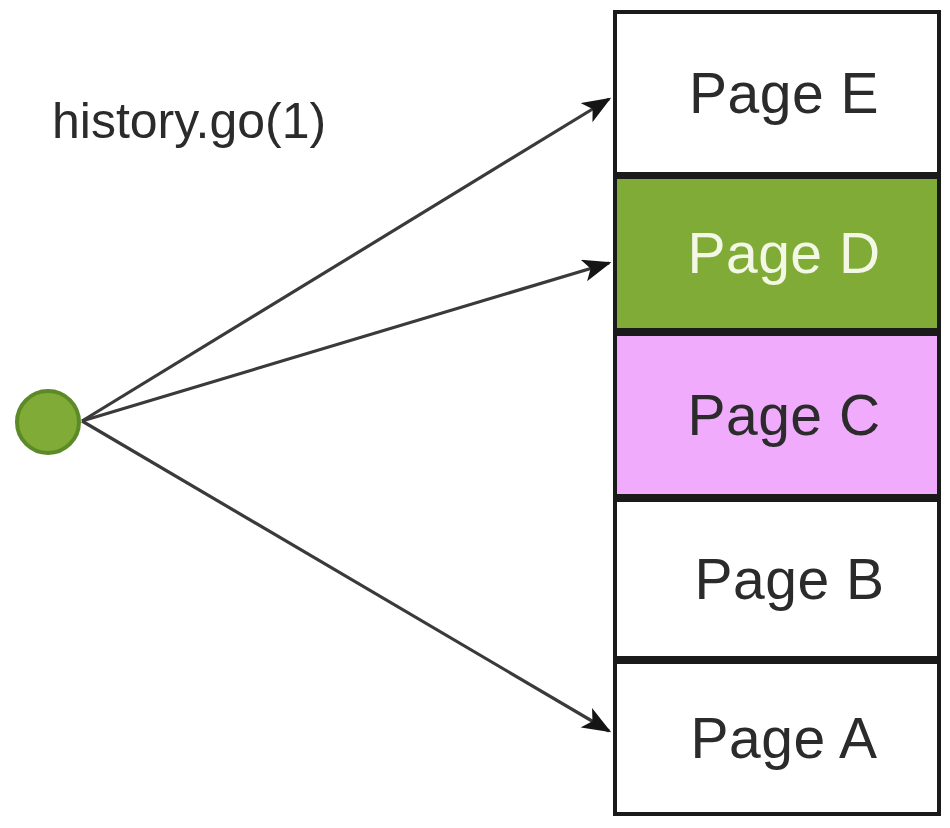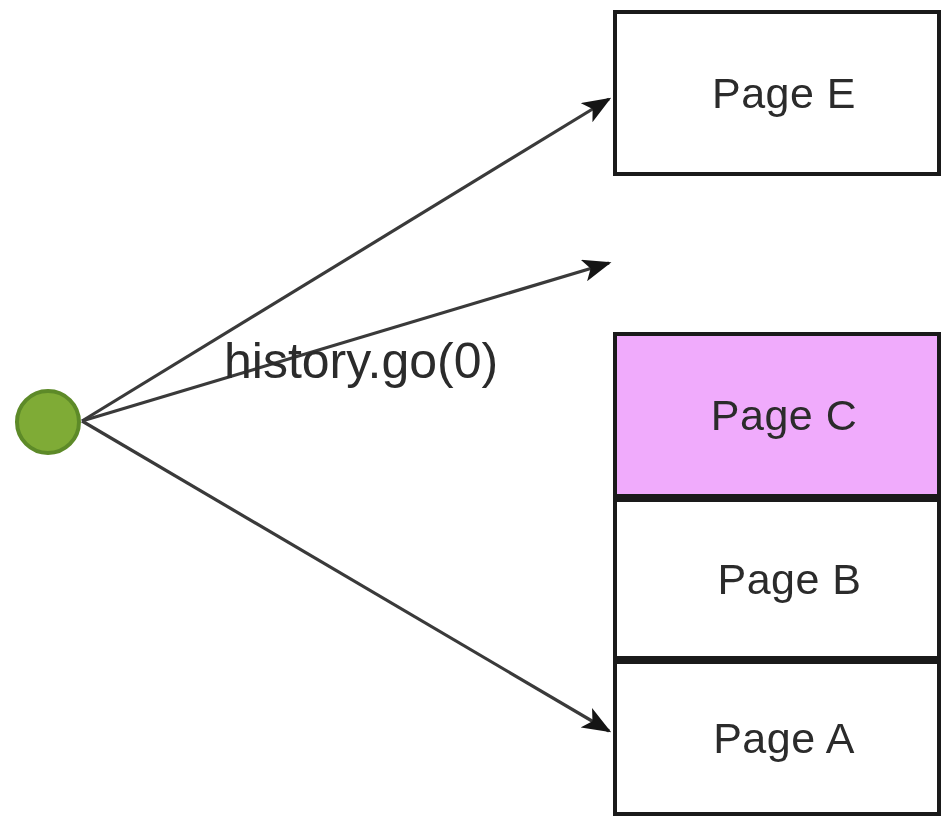--- a/index.html
+++ b/index.html
@@ -30,21 +30,21 @@
     left: 0;
     width: 100%;
     box-sizing: border-box;
     border: 4px solid #1a1a1a;
     background: #ffffff;
     display: flex;
     align-items: center;
     justify-content: center;
   }
   .page-box .page-label {
-    font-size: 43px;
+    font-size: 57px;
     line-height: 1;
     color: #2b2b2b;
     letter-spacing: 0.5px;
     white-space: nowrap;
     padding-left: 14px;
   }
   .page-box.current {
     border-color: #1a1a1a;
   }
   .page-box.current .page-label {
@@ -95,30 +95,33 @@
 
     <line x1="82" y1="421" x2="609" y2="99" stroke="#3a3a3a" stroke-width="3.2" marker-end="url(#arrowhead)"></line>
 
     <line x1="82" y1="421" x2="609" y2="263" stroke="#3a3a3a" stroke-width="3.2" marker-end="url(#arrowhead)"></line>
 
     <line x1="82" y1="421" x2="609" y2="731" stroke="#3a3a3a" stroke-width="3.2" marker-end="url(#arrowhead)"></line>
 
     <circle cx="48" cy="422" r="31" fill="#7fab36" stroke="#5d8a28" stroke-width="4"></circle>
   </svg>
 
+  <div class="call-label" id="label-go-1">history.go(1)</div>
 
-  <div class="call-label" id="label-go-0">history.go(0)</div>
 
 
   <div id="history-stack">
 
     <div class="page-box" id="page-box-0" style="background: rgb(255, 255, 255);">
       <span class="page-label">Page E</span>
     </div>
 
+    <div class="page-box current" id="page-box-1" style="background: rgb(127, 171, 54);">
+      <span class="page-label">Page D</span>
+    </div>
 
     <div class="page-box" id="page-box-2" style="background: #f0abfc;">
       <span class="page-label">Page C</span>
     </div>
 
     <div class="page-box" id="page-box-3" style="background: rgb(255, 255, 255);">
       <span class="page-label">Page B</span>
     </div>
 
     <div class="page-box" id="page-box-4" style="background: rgb(255, 255, 255);">

